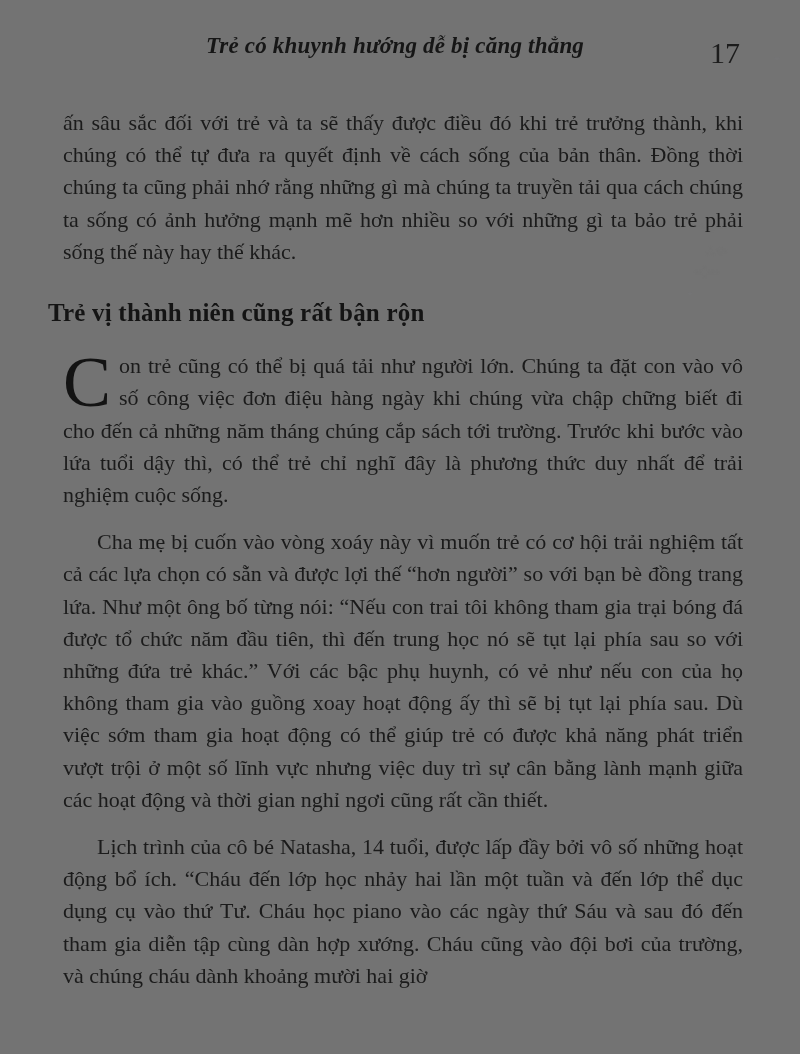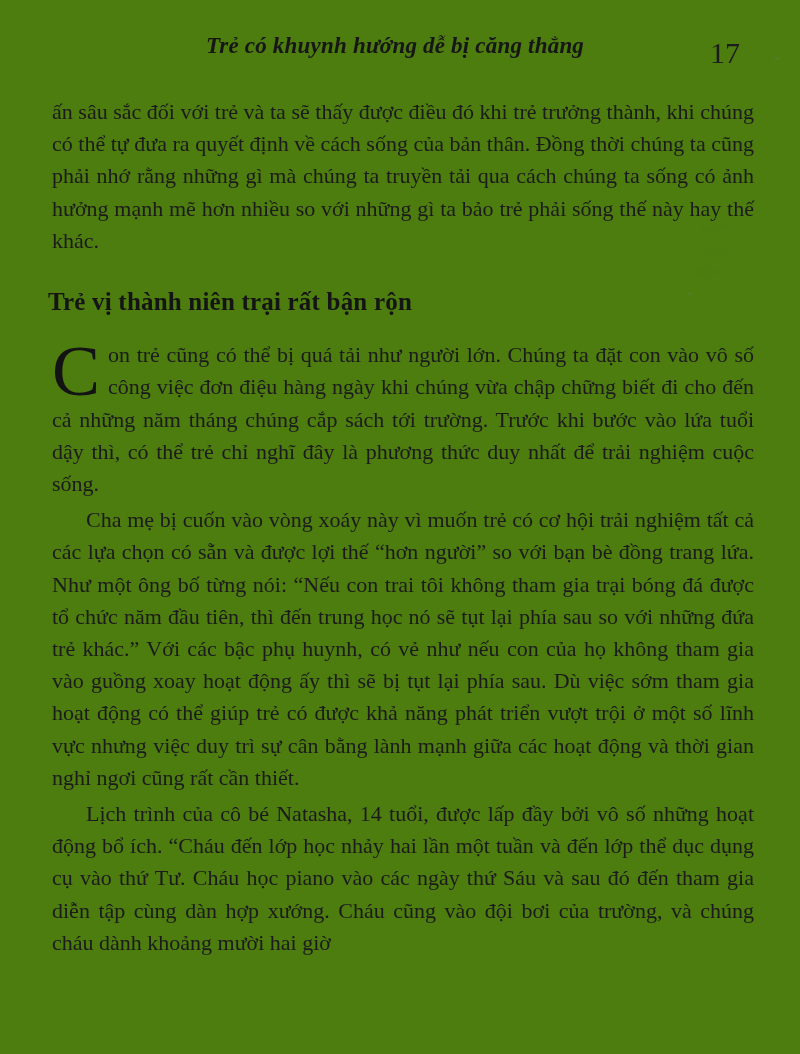--- a/index.html
+++ b/index.html
@@ -4,21 +4,21 @@
 <style>
   html, body {
     margin: 0;
     padding: 0;
     background: #ffffff;
   }
   .page {
     position: relative;
     width: 800px;
     height: 1054px;
-    background: #4d7c0f;
+    background: #737373;
     overflow: hidden;
     font-family: "Liberation Serif", "DejaVu Serif", serif;
     color: #191919;
   }
   .page-header {
     position: absolute;
     top: 33px;
     left: 48px;
     right: 58px;
     height: 34px;
@@ -45,21 +45,21 @@
     position: absolute;
     top: 92px;
     left: 48px;
     width: 710px;
     font-size: 22px;
     line-height: 32.2px;
     text-align: justify;
     color: #1b1b1b;
   }
   .body-text p {
-    margin: 4px;
+    margin: 15px;
     padding: 0;
   }
   p.indented {
     text-indent: 34px;
   }
   h2.section-heading {
     margin: 29px 0 21px 0;
     font-size: 25px;
     font-weight: 700;
     color: #141414;
@@ -97,21 +97,21 @@
 
   <header class="page-header">
     <div class="running-title">Trẻ có khuynh hướng dễ bị căng thẳng</div>
     <div class="page-number">17</div>
   </header>
 
   <main class="body-text">
 
     <p>ấn sâu sắc đối với trẻ và ta sẽ thấy được điều đó khi trẻ trưởng thành, khi chúng có thể tự đưa ra quyết định về cách sống của bản thân. Đồng thời chúng ta cũng phải nhớ rằng những gì mà chúng ta truyền tải qua cách chúng ta sống có ảnh hưởng mạnh mẽ hơn nhiều so với những gì ta bảo trẻ phải sống thế này hay thế khác.</p>
 
-    <h2 class="section-heading">Trẻ vị thành niên trại rất bận rộn</h2>
+    <h2 class="section-heading">Trẻ vị thành niên cũng rất bận rộn</h2>
 
     <p>
       <span class="drop-cap">C</span><span>on trẻ cũng có thể bị quá tải như người lớn. Chúng ta đặt con vào vô số công việc đơn điệu hàng ngày khi chúng vừa chập chững biết đi cho đến cả những năm tháng chúng cắp sách tới trường. Trước khi bước vào lứa tuổi dậy thì, có thể trẻ chỉ nghĩ đây là phương thức duy nhất để trải nghiệm cuộc sống.</span>
     </p>
 
     <p class="indented">Cha mẹ bị cuốn vào vòng xoáy này vì muốn trẻ có cơ hội trải nghiệm tất cả các lựa chọn có sẵn và được lợi thế “hơn người” so với bạn bè đồng trang lứa. Như một ông bố từng nói: “Nếu con trai tôi không tham gia trại bóng đá được tổ chức năm đầu tiên, thì đến trung học nó sẽ tụt lại phía sau so với những đứa trẻ khác.” Với các bậc phụ huynh, có vẻ như nếu con của họ không tham gia vào guồng xoay hoạt động ấy thì sẽ bị tụt lại phía sau. Dù việc sớm tham gia hoạt động có thể giúp trẻ có được khả năng phát triển vượt trội ở một số lĩnh vực nhưng việc duy trì sự cân bằng lành mạnh giữa các hoạt động và thời gian nghỉ ngơi cũng rất cần thiết.</p>
 
     <p class="indented">Lịch trình của cô bé Natasha, 14 tuổi, được lấp đầy bởi vô số những hoạt động bổ ích. “Cháu đến lớp học nhảy hai lần một tuần và đến lớp thể dục dụng cụ vào thứ Tư. Cháu học piano vào các ngày thứ Sáu và sau đó đến tham gia diễn tập cùng dàn hợp xướng. Cháu cũng vào đội bơi của trường, và chúng cháu dành khoảng mười hai giờ</p>
 
   </main>

